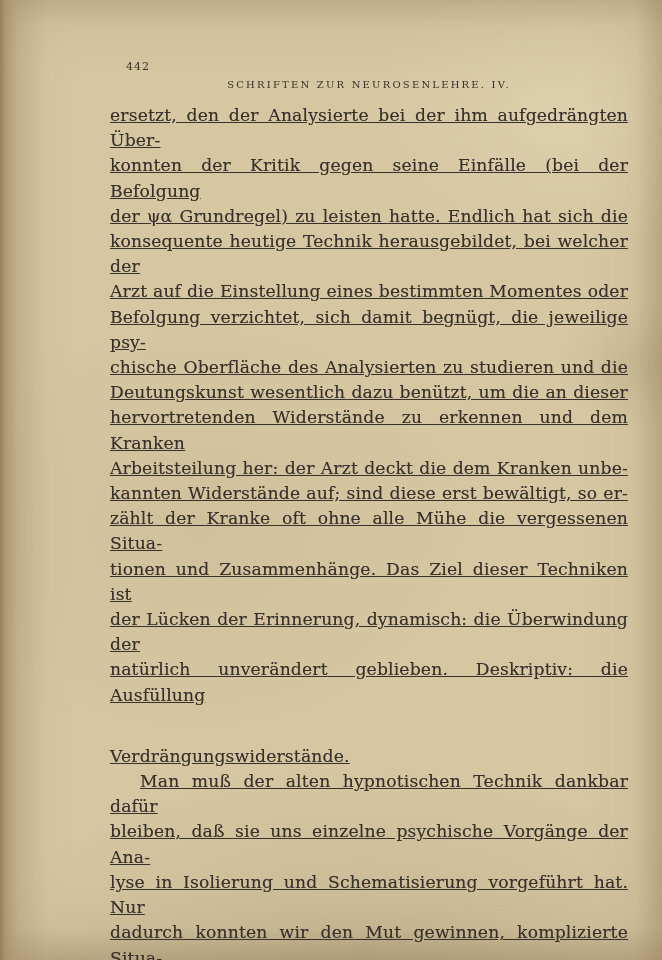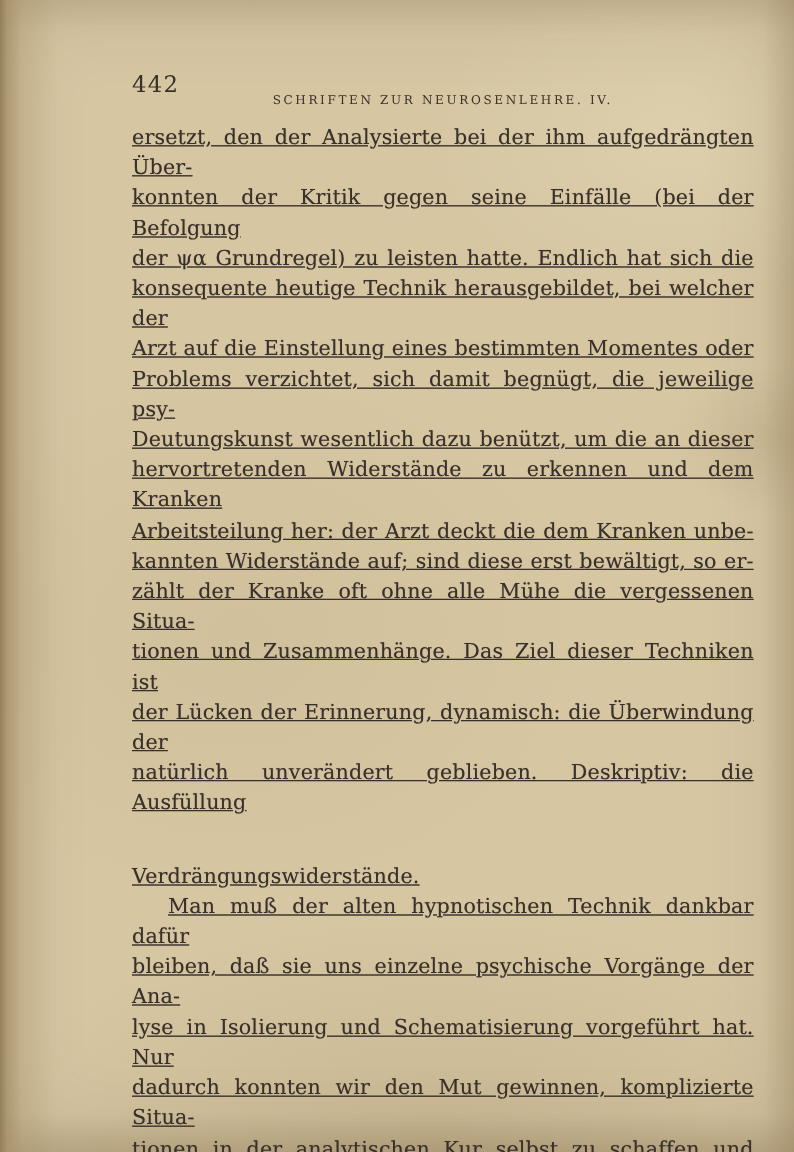--- a/index.html
+++ b/index.html
@@ -27,23 +27,23 @@
   }
   .header {
     position: absolute;
     left: 110px;
     top: 60px;
     width: 518px;
     height: 22px;
   }
   .pagenum {
     position: absolute;
-    left: 0;
+    left: 16px;
     top: 0;
-    font-size: 19px;
+    font-size: 11px;
     letter-spacing: 1px;
   }
   .running {
     position: absolute;
     left: 0;
     right: 0;
     top: 19px;
     text-align: center;
     font-size: 10px;
     letter-spacing: 2.2px;
@@ -77,21 +77,22 @@
     <span class="pagenum">442</span>
     <span class="running">SCHRIFTEN ZUR NEUROSENLEHRE. IV.</span>
   </div>
   <div class="text-block">
       <div class="paragraph">
         <div class="line">ersetzt, den der Analysierte bei der ihm aufgedrängten Über-</div>
         <div class="line">konnten der Kritik gegen seine Einfälle (bei der Befolgung</div>
         <div class="line">der ψα Grundregel) zu leisten hatte. Endlich hat sich die</div>
         <div class="line">konsequente heutige Technik herausgebildet, bei welcher der</div>
         <div class="line">Arzt auf die Einstellung eines bestimmten Momentes oder</div>
-        <div class="line">Problems verzichtet, sich damit begnügt, die jeweilige psy-</div>
+        <div class="line">Befolgung verzichtet, sich damit begnügt, die jeweilige psy-</div>
+        <div class="line">chische Oberfläche des Analysierten zu studieren und die</div>
         <div class="line">Deutungskunst wesentlich dazu benützt, um die an dieser</div>
         <div class="line">hervortretenden Widerstände zu erkennen und dem Kranken</div>
         <div class="line">Arbeitsteilung her: der Arzt deckt die dem Kranken unbe-</div>
         <div class="line">kannten Widerstände auf; sind diese erst bewältigt, so er-</div>
         <div class="line">zählt der Kranke oft ohne alle Mühe die vergessenen Situa-</div>
         <div class="line">tionen und Zusammenhänge. Das Ziel dieser Techniken ist</div>
         <div class="line">der Lücken der Erinnerung, dynamisch: die Überwindung der</div>
         <div class="line">natürlich unverändert geblieben. Deskriptiv: die Ausfüllung</div>
         <div class="line line-end">Verdrängungswiderstände.</div>
       </div>

